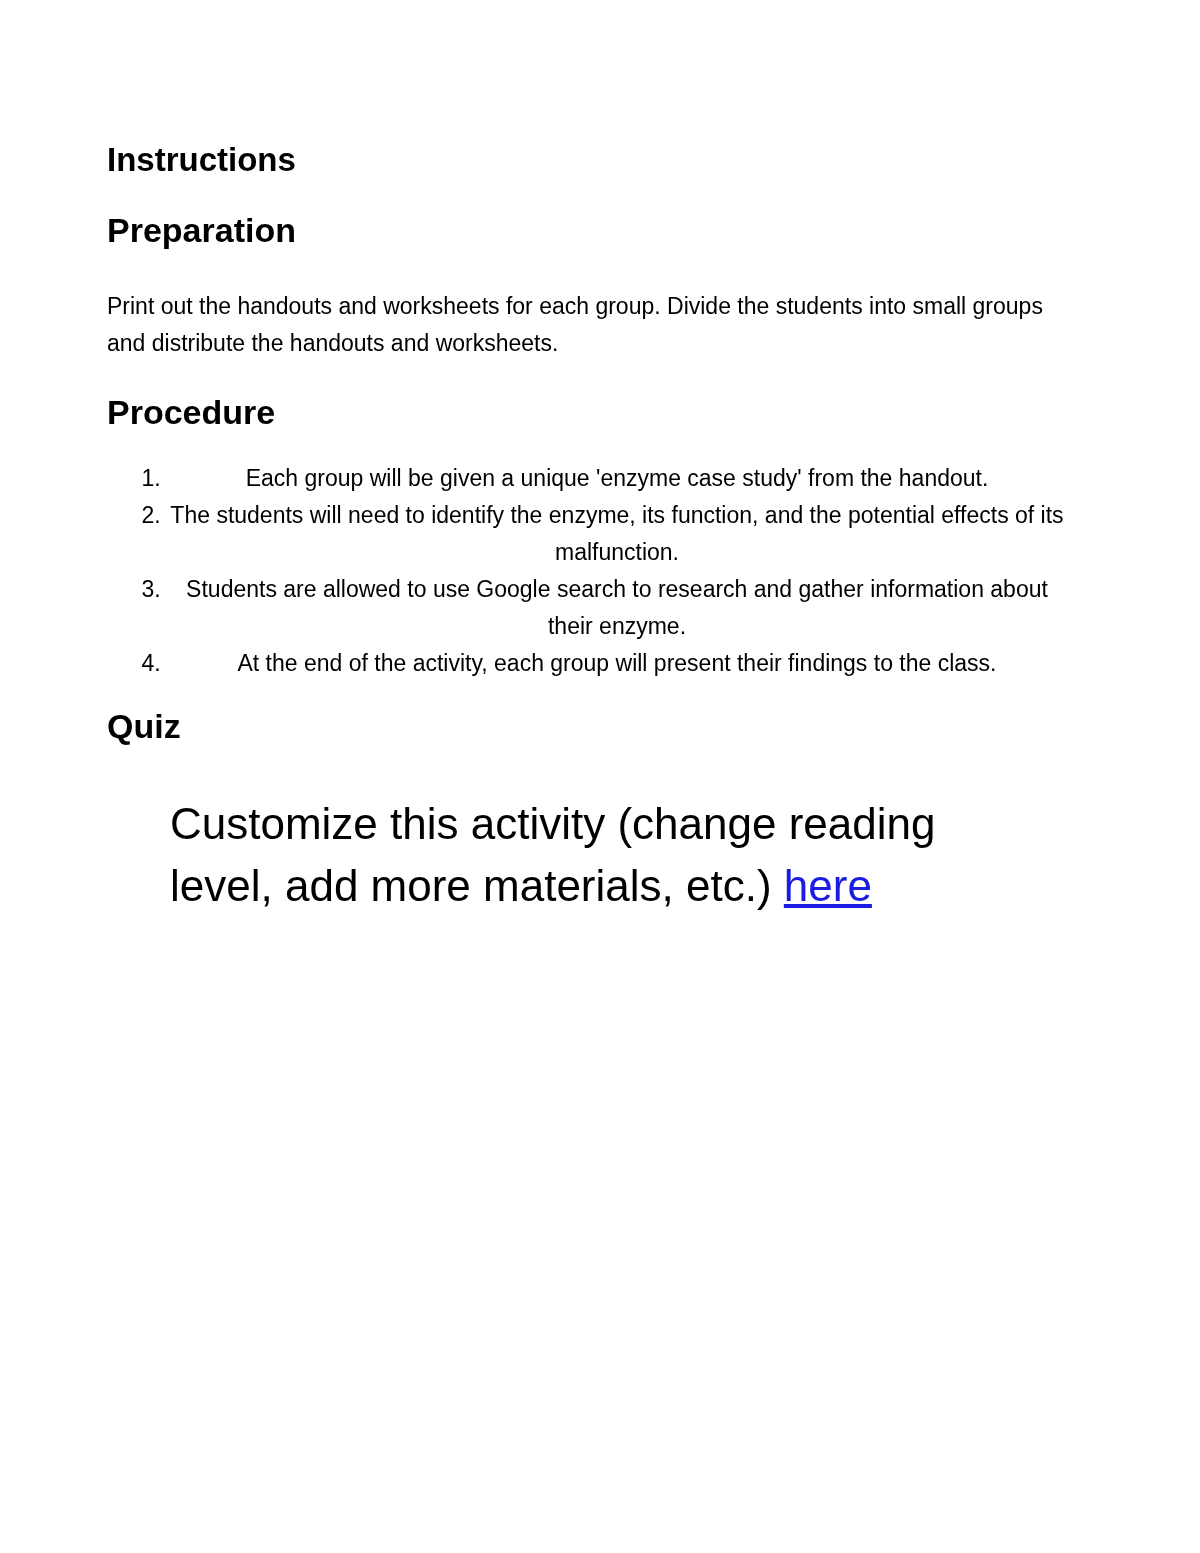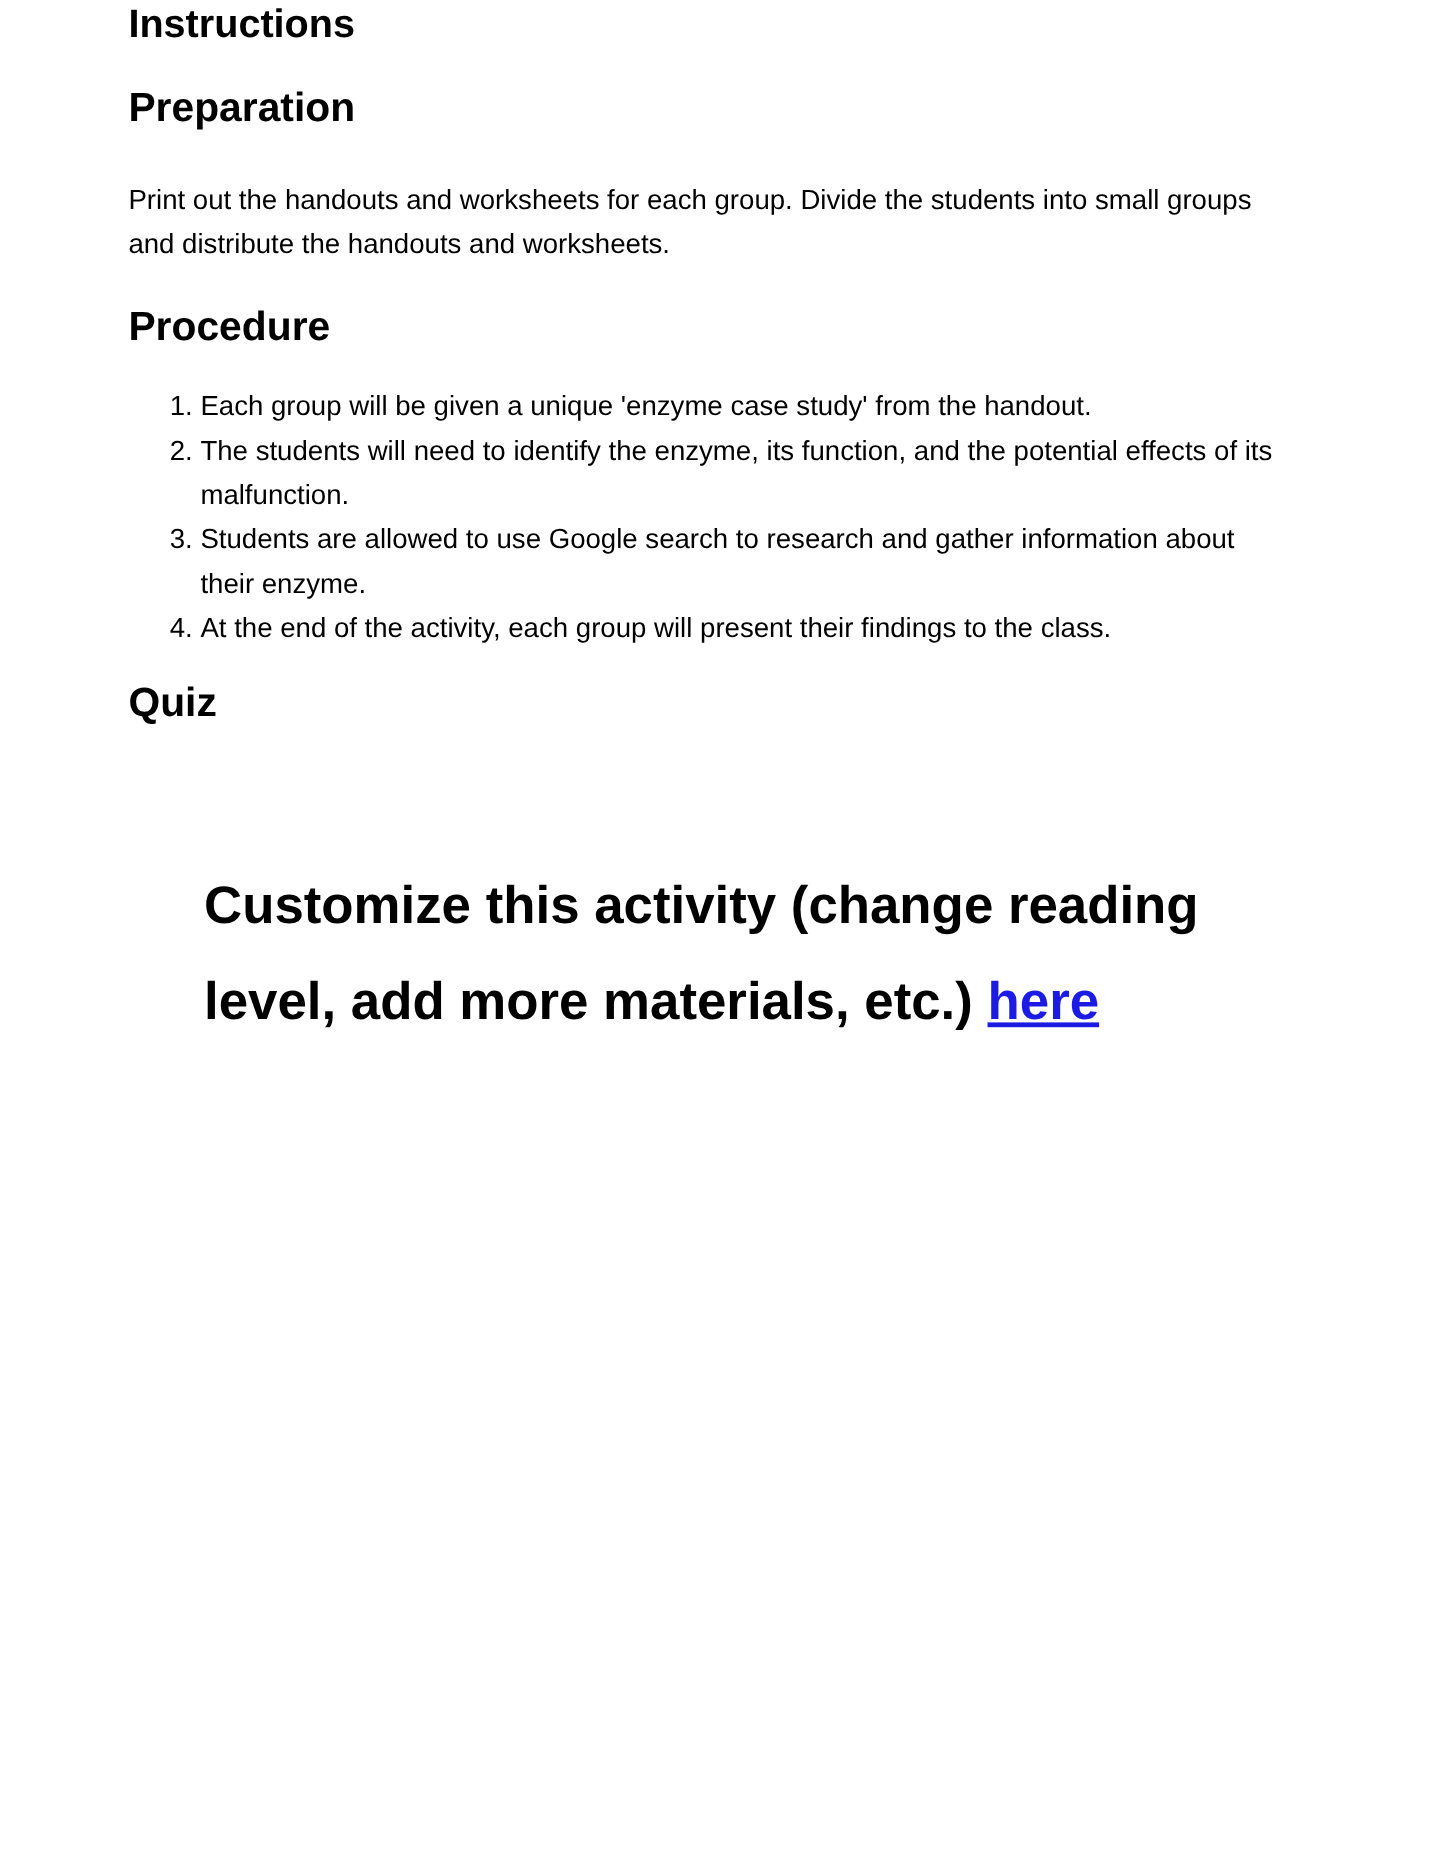--- a/index.html
+++ b/index.html
@@ -5,20 +5,21 @@
   * { margin: 0; padding: 0; box-sizing: border-box; }
   html, body { background: #ffffff; }
   body {
     width: 1200px;
     height: 1553px;
     font-family: "Liberation Sans", "DejaVu Sans", sans-serif;
     color: #000000;
     overflow: hidden;
   }
   .doc {
+    padding-top: 140px;
     padding-left: 107px;
     width: 1200px;
   }
   h1.title {
     font-size: 33px;
     font-weight: bold;
     line-height: 40px;
     letter-spacing: 0;
   }
   p.body-text {
@@ -39,30 +40,31 @@
   h2.proc { margin-top: 33px; }
   ol.steps {
     margin-top: 31px;
     padding-left: 60px;
     max-width: 960px;
     font-size: 23px;
     line-height: 37px;
   }
   ol.steps li {
     padding-left: 0;
+    text-align: center;
   }
   h2.quiz { margin-top: 27px; }
   p.quiz-body { margin-top: 31px; }
   .customize {
-    margin-top: 112px;
+    margin-top: 50px;
     margin-left: 63px;
     max-width: 840px;
     font-size: 44px;
-    font-weight: bold;
-    line-height: 80px;
+    font-weight: normal;
+    line-height: 62px;
   }
   .customize a {
     color: #1b1be4;
     text-decoration: underline;
     cursor: pointer;
   }
 </style>
 </head>
 <body>
 

